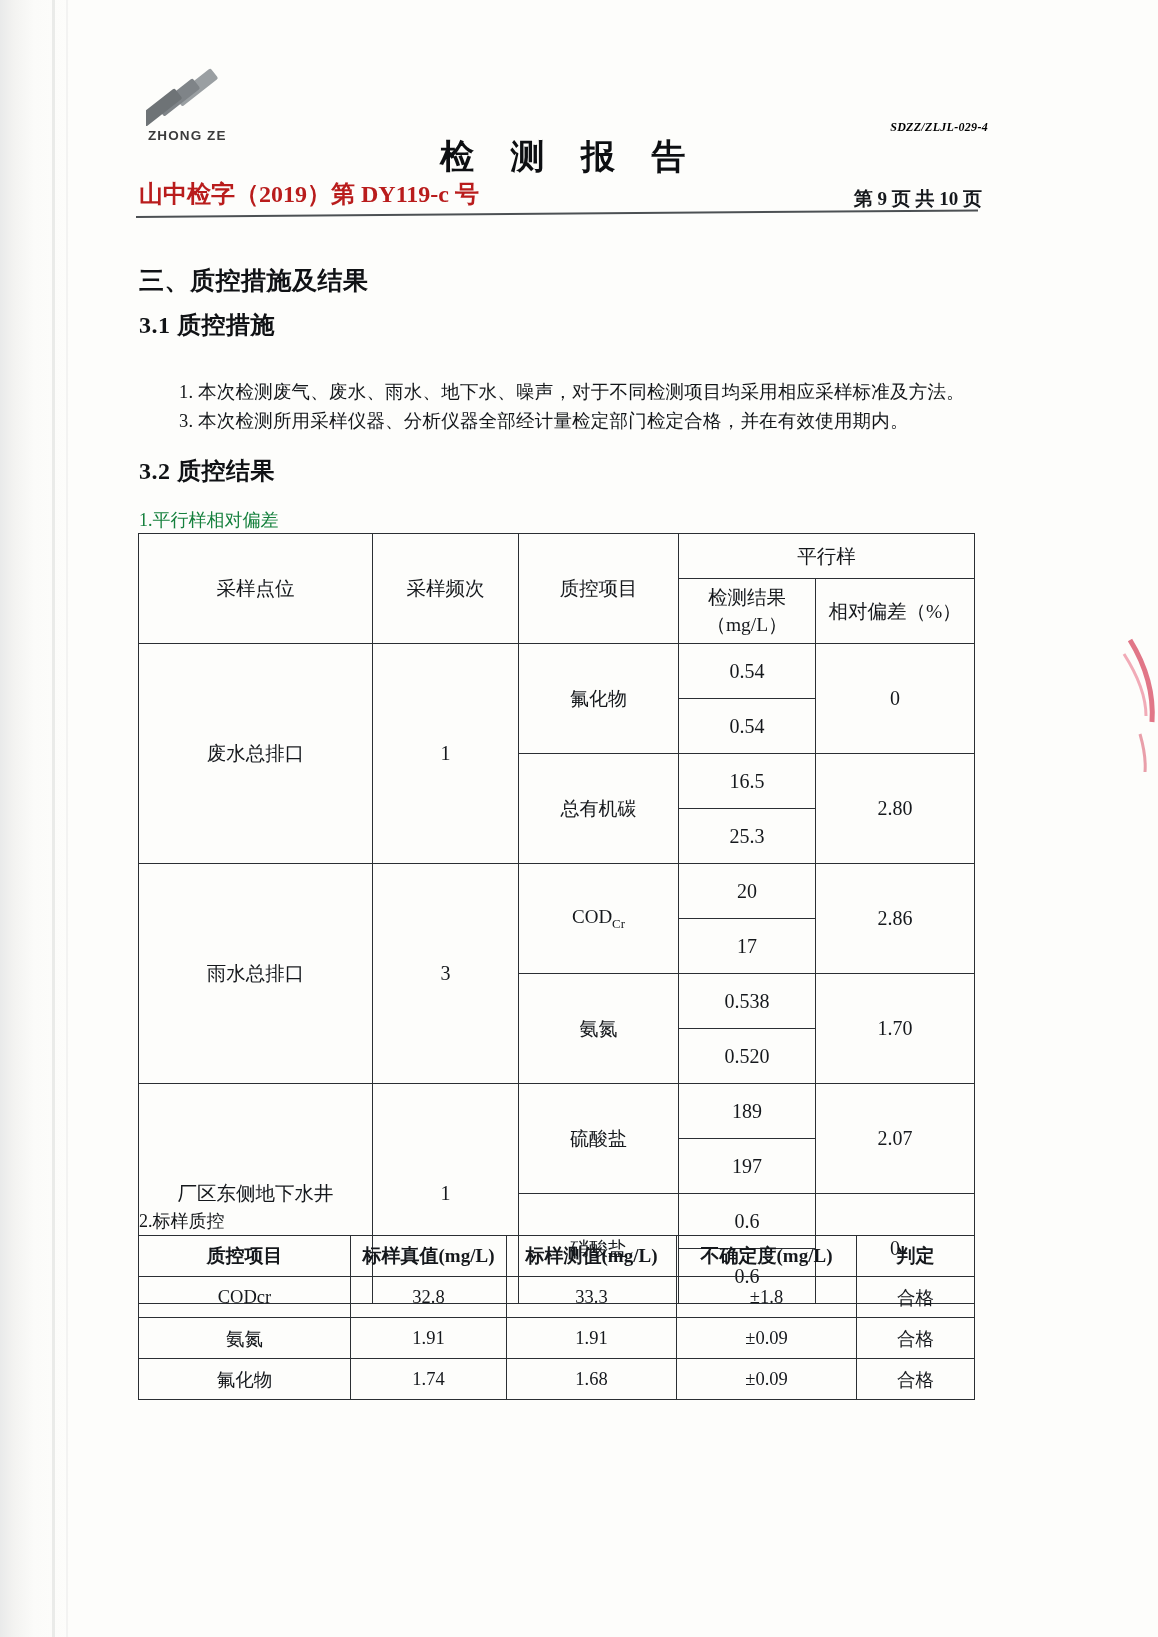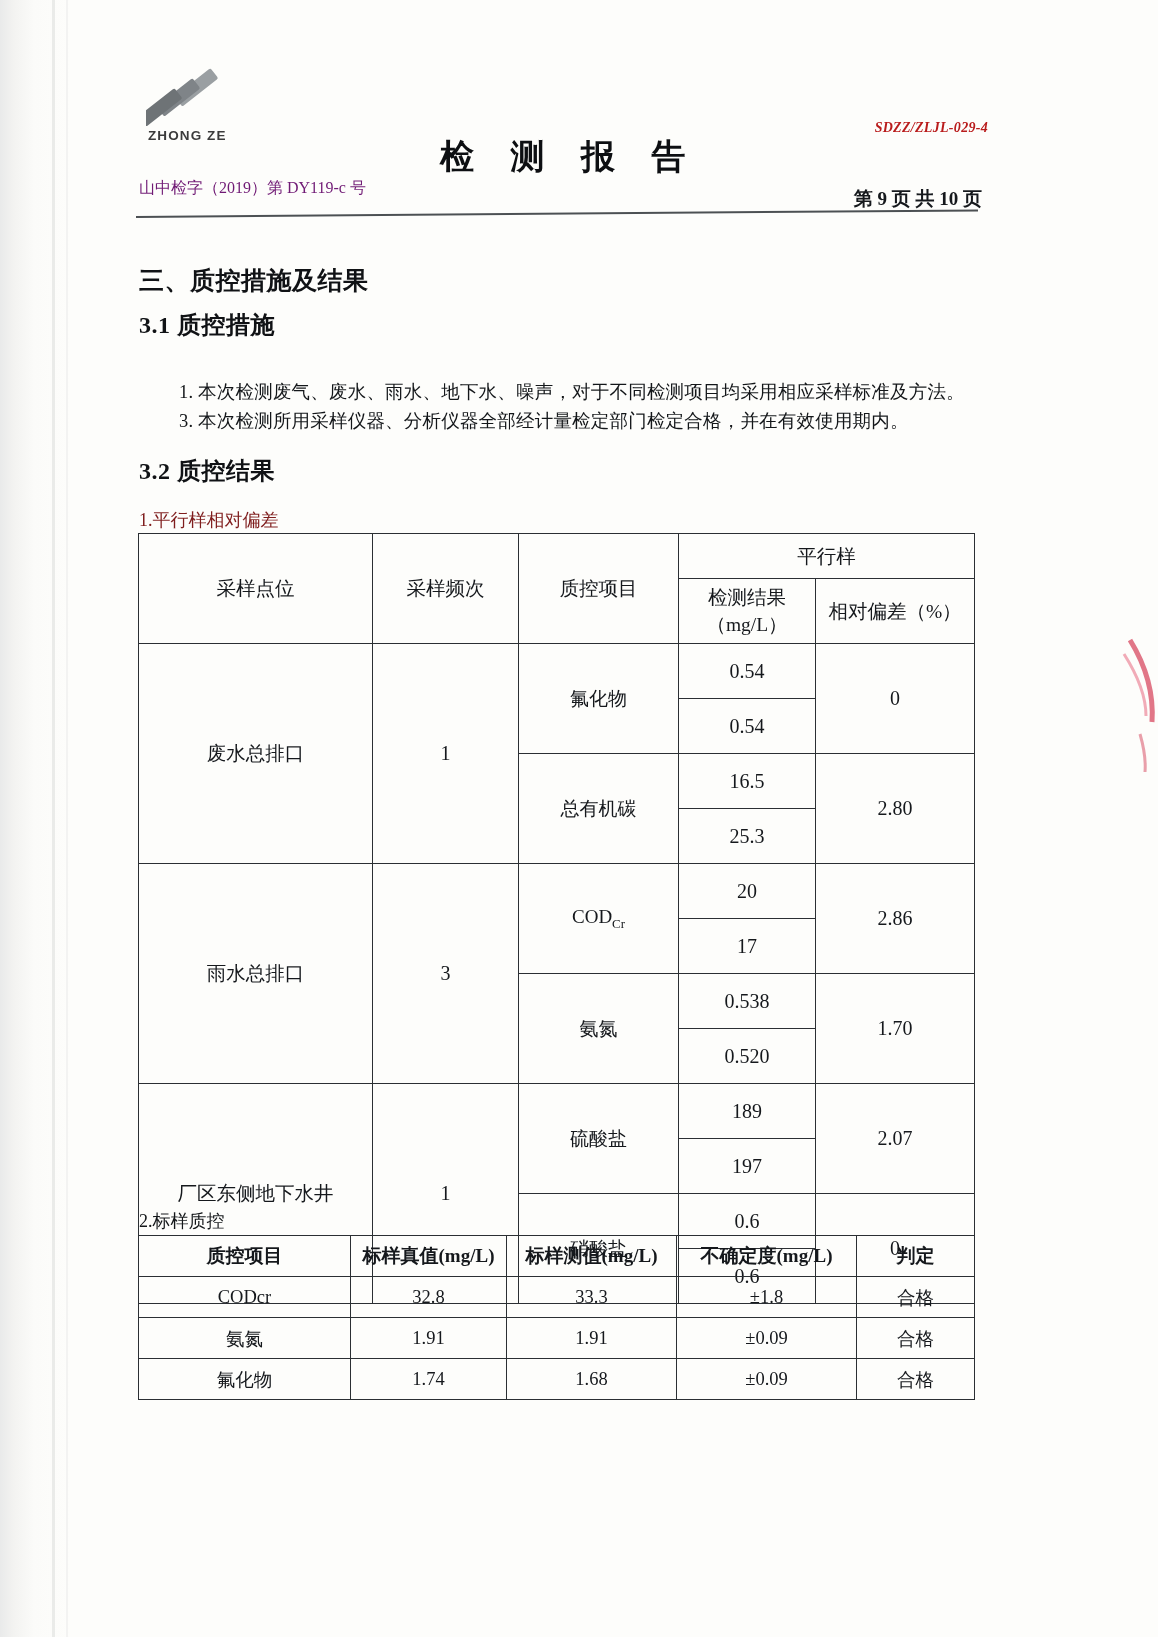--- a/index.html
+++ b/index.html
@@ -30,32 +30,32 @@
   .logo { position:absolute; left:146px; top:62px; width:130px; height:92px; }
   .logo svg { display:block; }
   .logo-text {
     font-family:"Liberation Sans", sans-serif;
     font-weight:bold; font-size:13.5px; letter-spacing:1.1px;
     color:#3b3b3b; margin-top:2px; padding-left:2px;
   }
   .doc-code {
     position:absolute; right:170px; top:120px;
     font-family:"Liberation Serif", serif;
-    font-weight:bold; font-style:italic; font-size:14px; letter-spacing:.3px;
-    color:#b91c1c;
+    font-weight:bold; font-style:italic; font-size:12px; letter-spacing:.3px;
+    color:#000000;
     margin-left:16px;
   }
   .main-title {
     position:absolute; left:440px; top:134px;
     font-size:34px; font-weight:bold; letter-spacing:14px;
     color:#0d0f12;
   }
   .report-no {
     position:absolute; left:139px; top:178px;
-    font-size:16px; font-weight:normal; color:#701a75;
+    font-size:24px; font-weight:bold; color:#b91c1c;
   }
   .page-no {
     position:absolute; right:176px; top:186px;
     font-size:19px; font-weight:bold; color:#15181c;
   }
   .hr-rule {
     position:absolute; left:136px; top:216px; width:842px; height:0;
     border-top:2.2px solid #4c5053;
     transform:rotate(-0.45deg);
     transform-origin:left center;
@@ -75,21 +75,21 @@
     font-size:24px; font-weight:bold; letter-spacing:.5px; color:#101215;
   }
   .bullets { position:absolute; left:139px; top:362px; width:860px; }
   .bullets li {
     list-style:none;
     font-size:18.5px; line-height:29px; color:#131619;
     white-space:nowrap; letter-spacing:.2px;
   }
   .cap1 {
     position:absolute; left:139px; top:508px;
-    font-size:18px; color:#7f1d1d;
+    font-size:18px; color:#15803d;
   }
   .cap2 {
     position:absolute; left:139px; top:1209px;
     font-size:18px; color:#131619;
   }
 
   
   table { border-collapse:collapse; }
   .t1 {
     position:absolute; left:138px; top:533px; width:836px;

